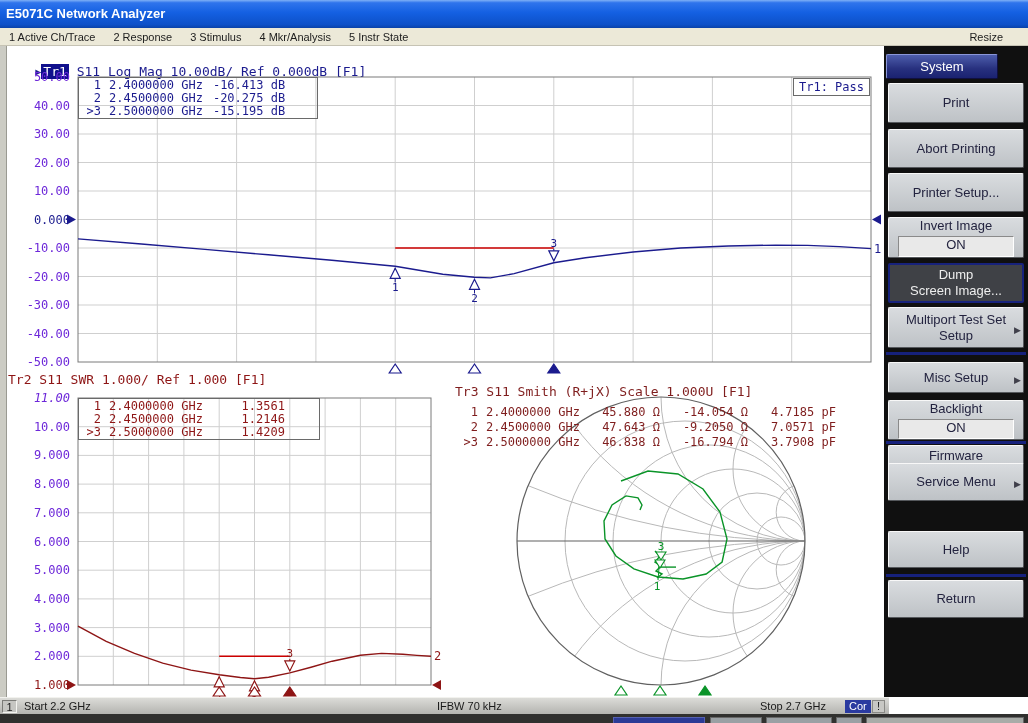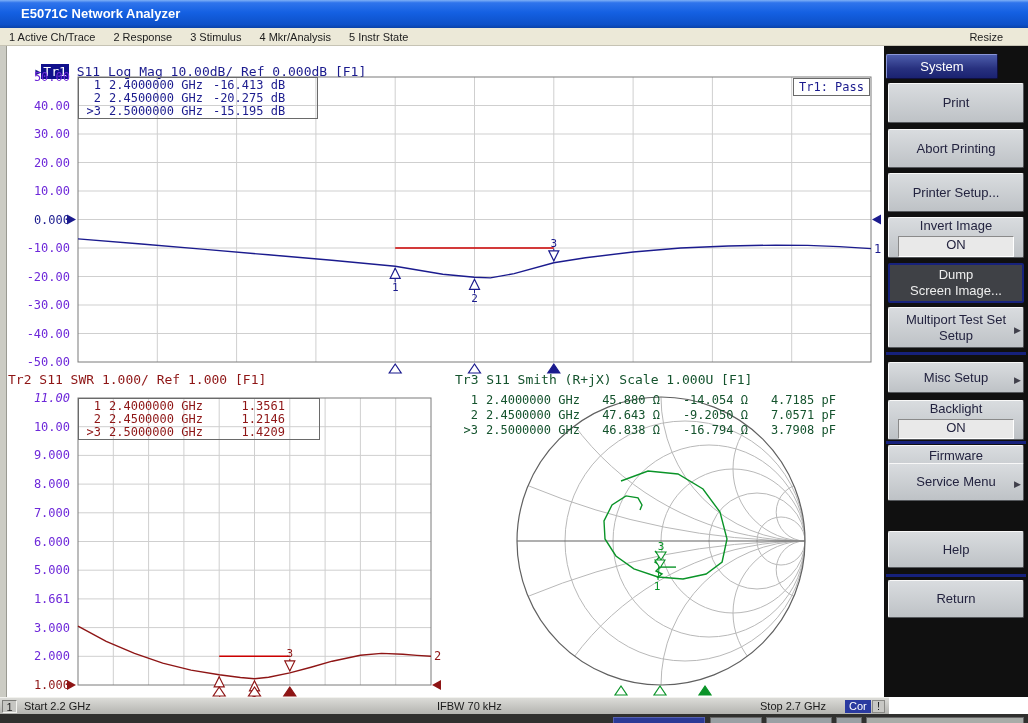--- a/index.html
+++ b/index.html
@@ -4,35 +4,35 @@
 <style>
   html,body{margin:0;padding:0;background:#555;}
   #root{position:relative;width:1028px;height:723px;background:#ffffff;overflow:hidden;
         font-family:"Liberation Sans",sans-serif;}
   .abs{position:absolute;}
   .mono{font-family:"DejaVu Sans Mono",monospace;}
 
   
   #titlebar{left:0;top:0;width:1028px;height:28px;
     background:linear-gradient(180deg,#7fb0f6 0%,#2f74ec 10%,#1460e2 45%,#0d50c8 88%,#0a42a8 100%);
-    color:#ffffff;font-weight:bold;font-size:13px;line-height:28px;padding-left:21px;box-sizing:border-box;}
+    color:#ffffff;font-weight:bold;font-size:13px;line-height:28px;padding-left:6px;box-sizing:border-box;}
 
   
   #menubar{left:0;top:28px;width:1028px;height:18px;background:#ece9d8;border-bottom:1px solid #c6c3b4;
     font-size:11px;color:#1c1c1c;display:flex;align-items:center;box-sizing:border-box;}
   .menu-item{padding:0 9px;white-space:nowrap;}
   #menu-resize{margin-left:auto;margin-right:16px;}
 
   
   #left-frame{left:0;top:46px;width:7px;height:651px;background:#ccccc4;border-right:1px solid #9a9a92;box-sizing:border-box;}
 
   .trace-header{font-size:13px;white-space:pre;}
   .hdr-navy{color:#1b1b8e;}
   .hdr-maroon{color:#8e1515;}
-  .hdr-green{color:#14532d;}
+  .hdr-green{color:#7f1d1d;margin-top:12px;}
   .tr-hl{background:#10108c;color:#ffffff;padding:0 2px;}
   .tri-pre{font-size:10px;vertical-align:1px;}
 
   .tick{position:absolute;width:70px;text-align:right;font-size:12px;color:#6d28d9;
         font-family:"DejaVu Sans Mono",monospace;line-height:14px;}
 
   .mtable{border:1px solid #6a6a6a;font-size:12px;line-height:13px;box-sizing:border-box;padding-top:1px;}
   .mrow{display:flex;white-space:pre;}
   .mnum{display:inline-block;width:22px;text-align:right;margin-right:8px;}
 
@@ -152,21 +152,21 @@
 
   <div class="abs trace-header mono hdr-maroon" style="left:8px;top:372px;">Tr2 S11 SWR 1.000/ Ref 1.000 [F1]</div>
   <div id="tr2-ticks">
       <div class="tick" style="top: 391px; left: 0px; font-style: italic;">11.00</div>
       <div class="tick" style="top: 419.7px; left: 0px;">10.00</div>
       <div class="tick" style="top: 448.4px; left: 0px;">9.000</div>
       <div class="tick" style="top: 477.1px; left: 0px;">8.000</div>
       <div class="tick" style="top: 505.8px; left: 0px;">7.000</div>
       <div class="tick" style="top: 534.5px; left: 0px;">6.000</div>
       <div class="tick" style="top: 563.2px; left: 0px;">5.000</div>
-      <div class="tick" style="top: 591.9px; left: 0px;">1.661</div>
+      <div class="tick" style="top: 591.9px; left: 0px;">4.000</div>
       <div class="tick" style="top: 620.6px; left: 0px;">3.000</div>
       <div class="tick" style="top: 649.3px; left: 0px;">2.000</div>
       <div class="tick" style="top: 678px; left: 0px; color: rgb(142, 21, 21);">1.000</div>
     </div>
   <svg id="tr2-svg" class="abs" style="left:64px;top:391px;" width="390" height="328">
       <line x1="49.3" y1="7" x2="49.3" y2="294" stroke="#cfcfcf" stroke-width="1"></line>
       <line x1="14" y1="35.7" x2="367" y2="35.7" stroke="#cfcfcf" stroke-width="1"></line>
       <line x1="84.6" y1="7" x2="84.6" y2="294" stroke="#cfcfcf" stroke-width="1"></line>
       <line x1="14" y1="64.4" x2="367" y2="64.4" stroke="#cfcfcf" stroke-width="1"></line>
       <line x1="119.9" y1="7" x2="119.9" y2="294" stroke="#cfcfcf" stroke-width="1"></line>

